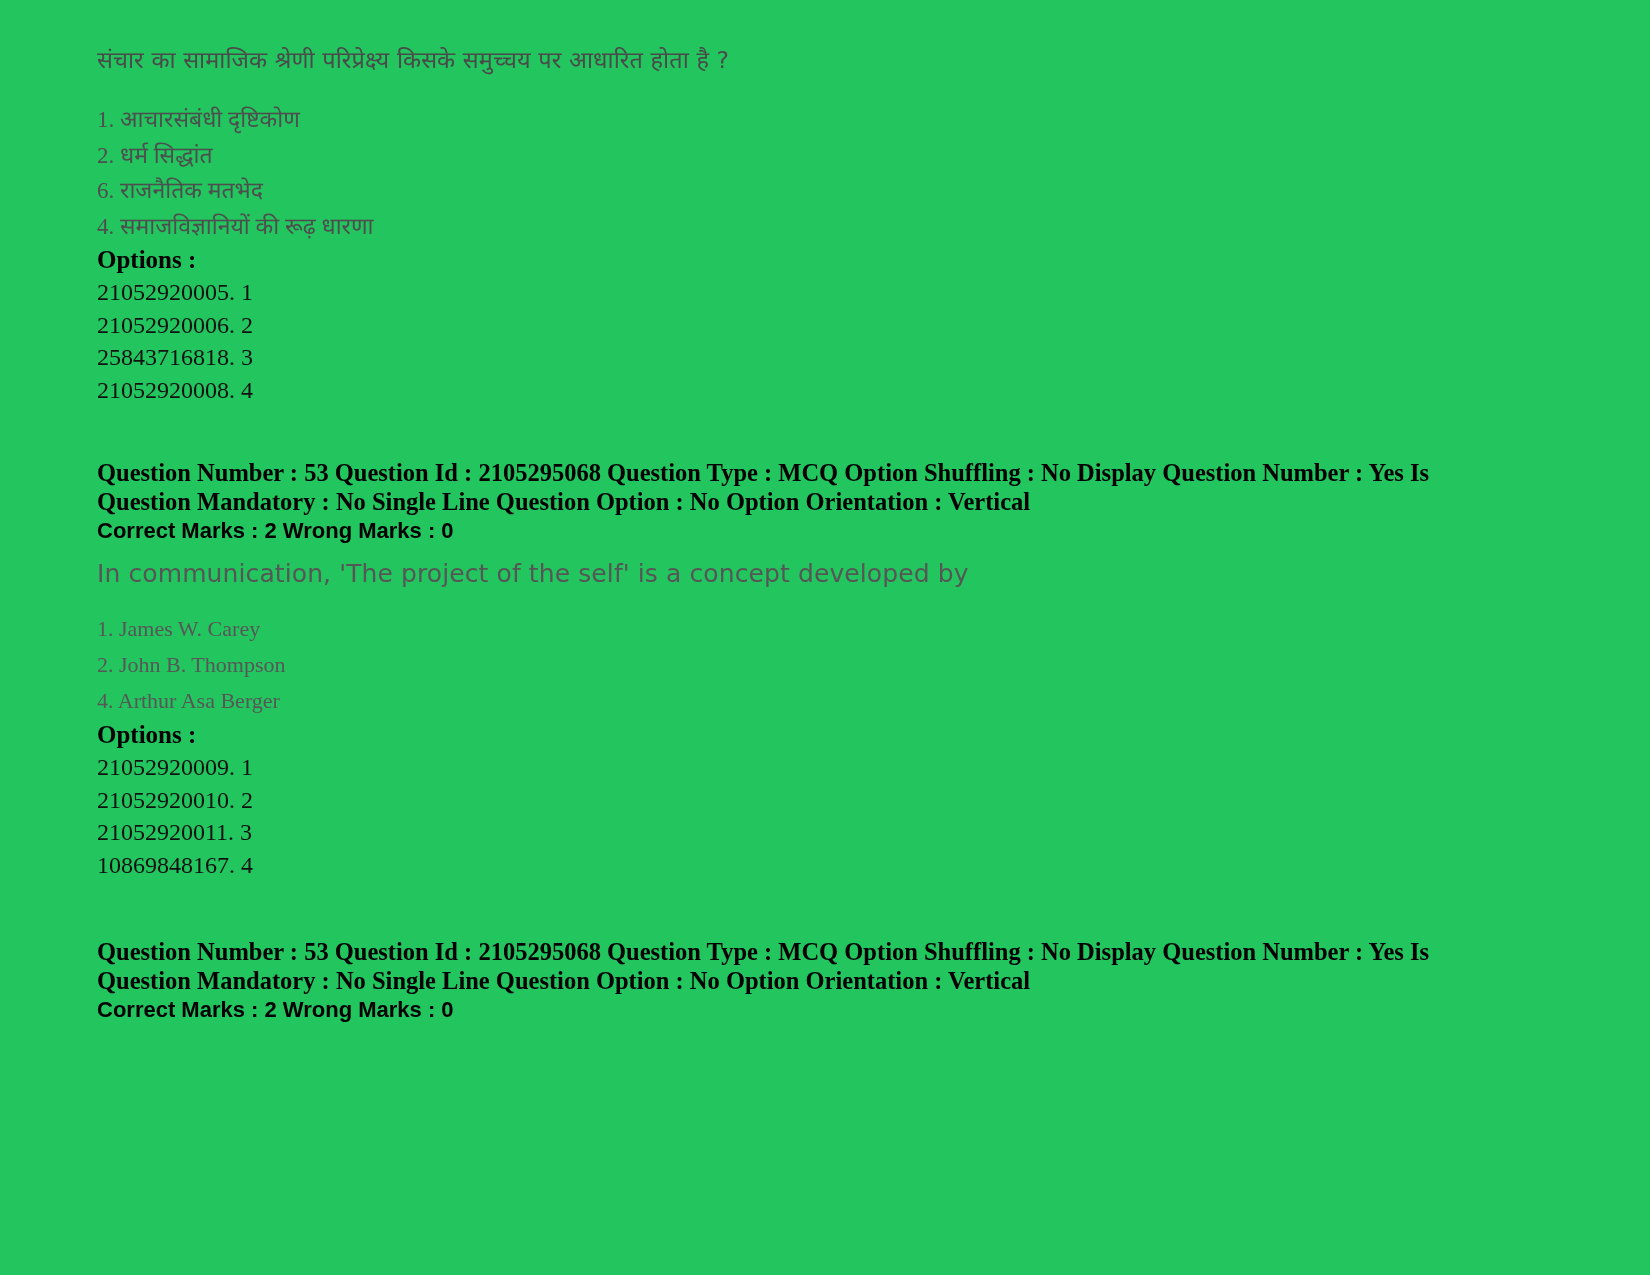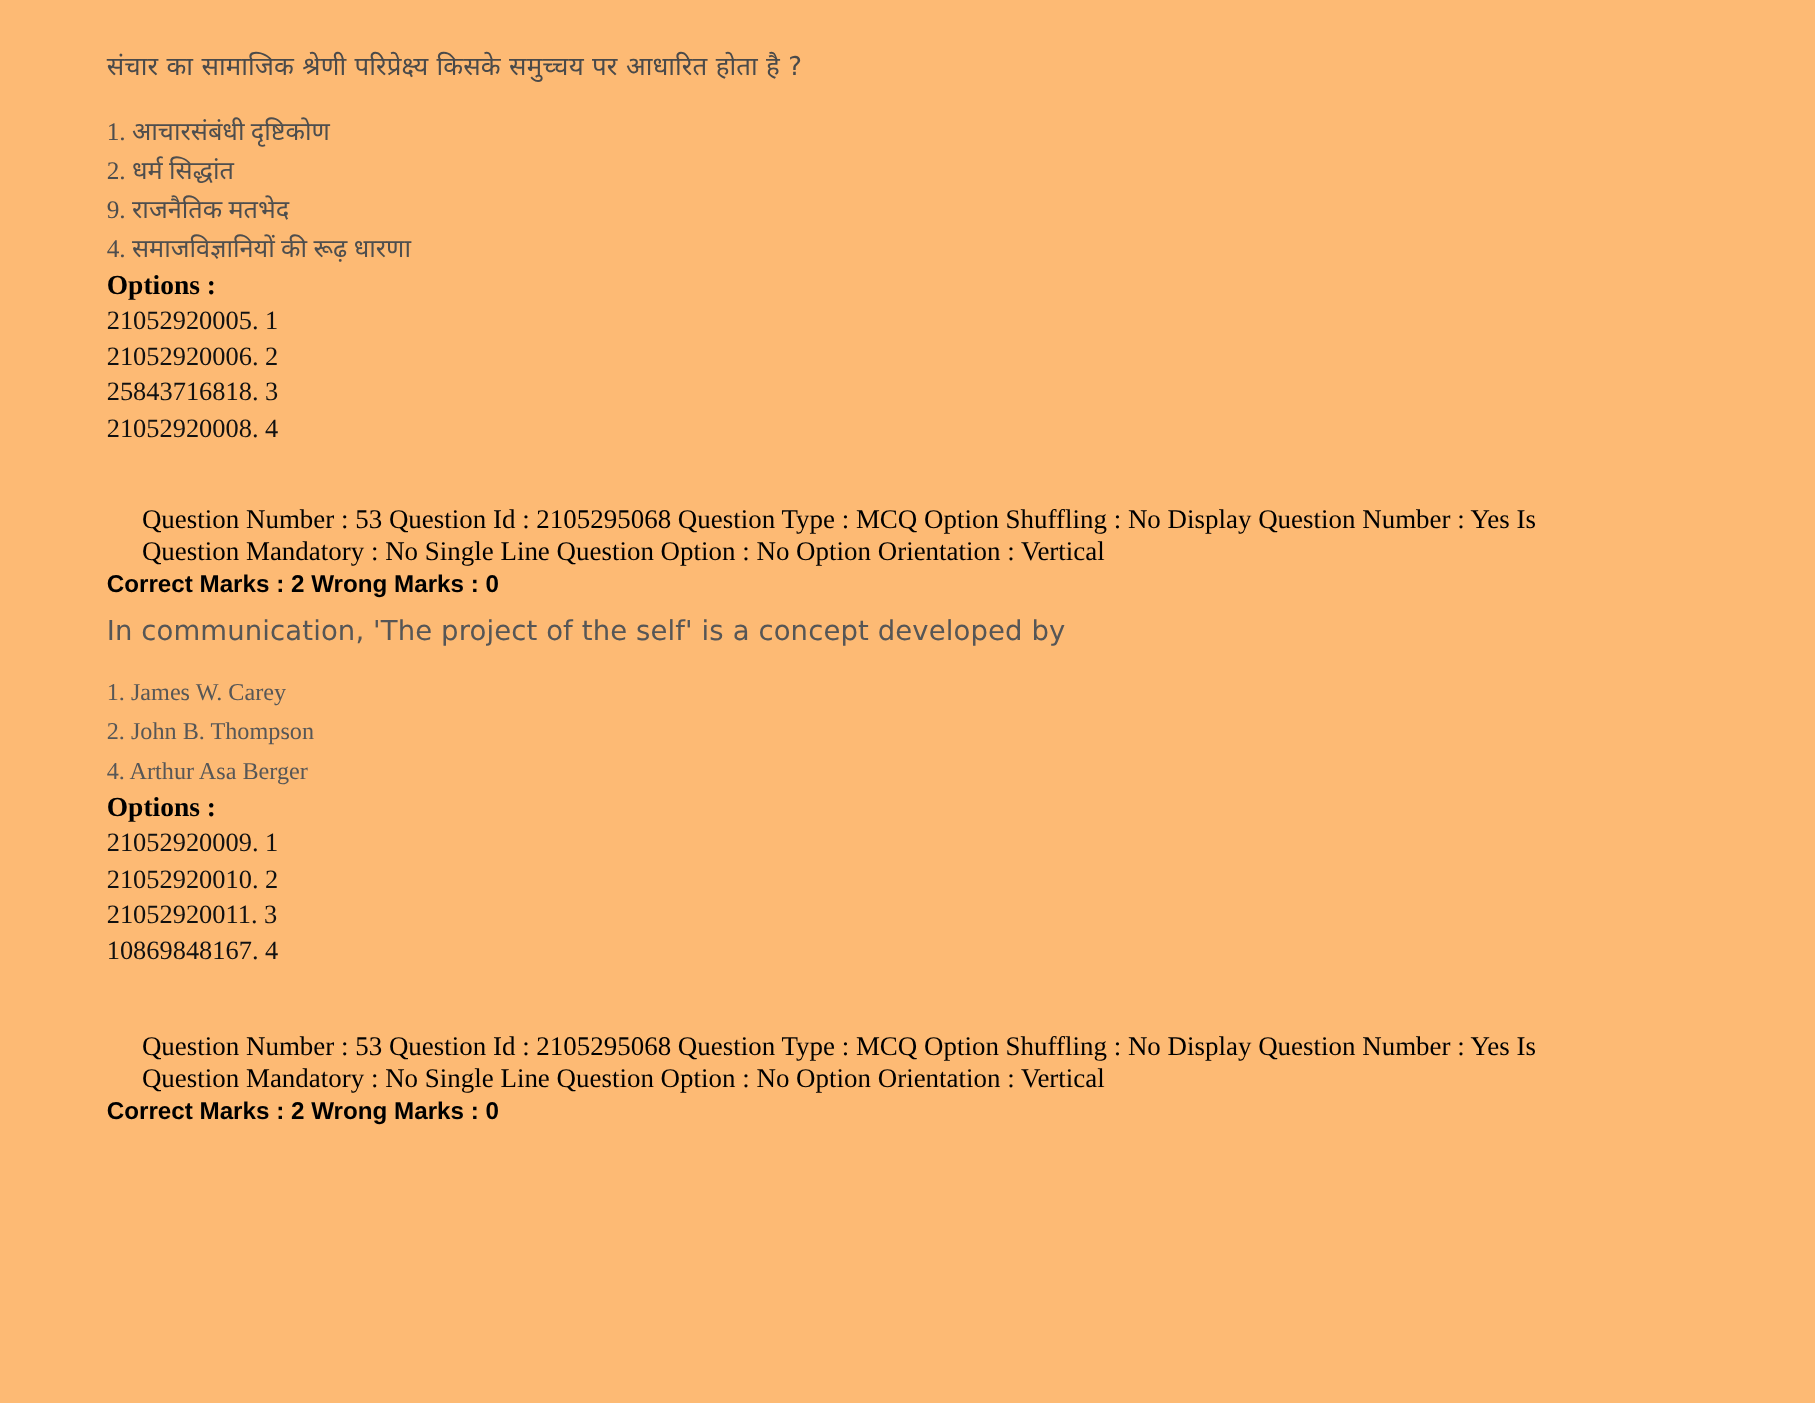--- a/index.html
+++ b/index.html
@@ -11,21 +11,21 @@
     width: 1650px;
     height: 1275px;
     font-family: "Liberation Serif", "DejaVu Serif", serif;
     color: #000000;
     overflow: hidden;
   }
   .page {
     position: relative;
     width: 1650px;
     height: 1275px;
-    background: #fdba74;
+    background: #22c55e;
     padding: 0;
     box-sizing: border-box;
   }
   .content {
     position: absolute;
     left: 97px;
     top: 44px;
     width: 1420px;
   }
 
@@ -80,25 +80,24 @@
   }
   .opt-list li {
     font-family: "Liberation Serif", "DejaVu Serif", serif;
     font-weight: 400;
     font-size: 24px;
     line-height: 32.5px;
     color: #111;
   }
   .meta {
     font-family: "Liberation Serif", "DejaVu Serif", serif;
-    font-weight: 400;
+    font-weight: 700;
     font-size: 24.5px;
     line-height: 29px;
     color: #000;
-    margin-left: 32px;
   }
   .meta-line { display: block; }
   .meta-marks {
     font-family: Liberation Sans, sans-serif;
     font-weight: 700;
     font-size: 22px;
     line-height: 29px;
     color: #000;
   }
 
@@ -117,21 +116,21 @@
   <div class="content">
 
     <div>
       <div class="scan scan-hindi-q">संचार का सामाजिक श्रेणी परिप्रेक्ष्य किसके समुच्चय पर आधारित होता है ?</div>
 
       <div class="gap-q-to-list"></div>
 
       <ul class="scan-list hindi">
         <li>1. आचारसंबंधी दृष्टिकोण</li>
         <li>2. धर्म सिद्धांत</li>
-        <li>9. राजनैतिक मतभेद</li>
+        <li>6. राजनैतिक मतभेद</li>
         <li>4. समाजविज्ञानियों की रूढ़ धारणा</li>
       </ul>
 
       <div class="opt-head">Options :</div>
 
       <ul class="opt-list">
         <li>21052920005. 1</li>
         <li>21052920006. 2</li>
         <li>25843716818. 3</li>
         <li>21052920008. 4</li>

